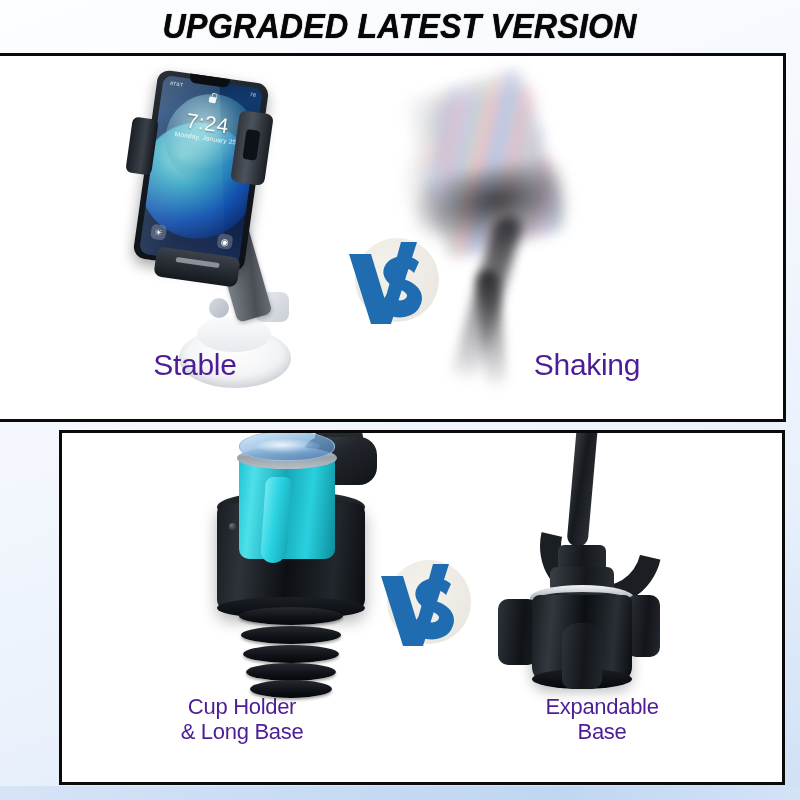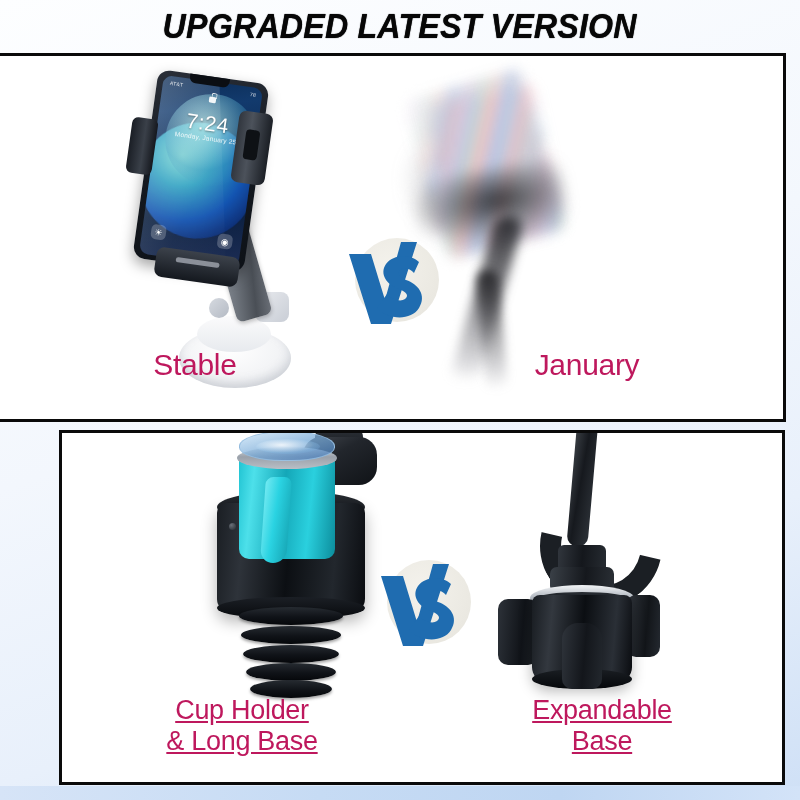--- a/index.html
+++ b/index.html
@@ -30,25 +30,25 @@
     box-sizing:border-box;overflow:hidden;
   }
   .panel-top{left:-4px;top:53px;width:790px;height:369px;}
   .panel-bottom{left:59px;top:430px;width:726px;height:355px;}
 
   .half{position:absolute;top:0;height:100%;}
 
   
   .caption{
     position:absolute;width:100%;text-align:center;
-    color:#be185d;line-height:1.13;white-space:pre-line;
+    color:#4c1d95;line-height:1.13;white-space:pre-line;
     font-weight:400;letter-spacing:-0.3px;
   }
   .cap-top{font-size:30px;}
-  .cap-bot{font-size:27px;text-decoration:underline;}
+  .cap-bot{font-size:22px;}
 
   
   .vs{position:absolute;width:104px;height:104px;}
   .vs .disc{
     position:absolute;left:14px;top:10px;width:84px;height:84px;border-radius:50%;
     background:radial-gradient(circle at 40% 35%,#f4f2ec 0%,#eceae3 60%,#e6e4dd 100%);
   }
   .vs svg{position:absolute;left:0;top:0;}
 
   
@@ -406,21 +406,21 @@
 
     <div class="half" style="left:50%;width:50%;">
       <div class="mount-shake" style="left:10px;">
         <div class="sh-ghost"></div>
         <div class="sh-phone"></div>
         <div class="sh-phone2"></div>
         <div class="sh-clamp"></div>
         <div class="sh-neck"></div>
         <div class="sh-neck2"></div>
       </div>
-      <div class="caption cap-top" style="top:292px;">January</div>
+      <div class="caption cap-top" style="top:292px;">Shaking</div>
     </div>
   </div>
 
   <div class="panel panel-bottom">
 
     <div class="half" style="left:0;width:50%;">
       <div class="cup-rig">
         <div class="cr-stub"></div>
         <div class="cr-head2"></div>
         <div class="cr-head"></div>

